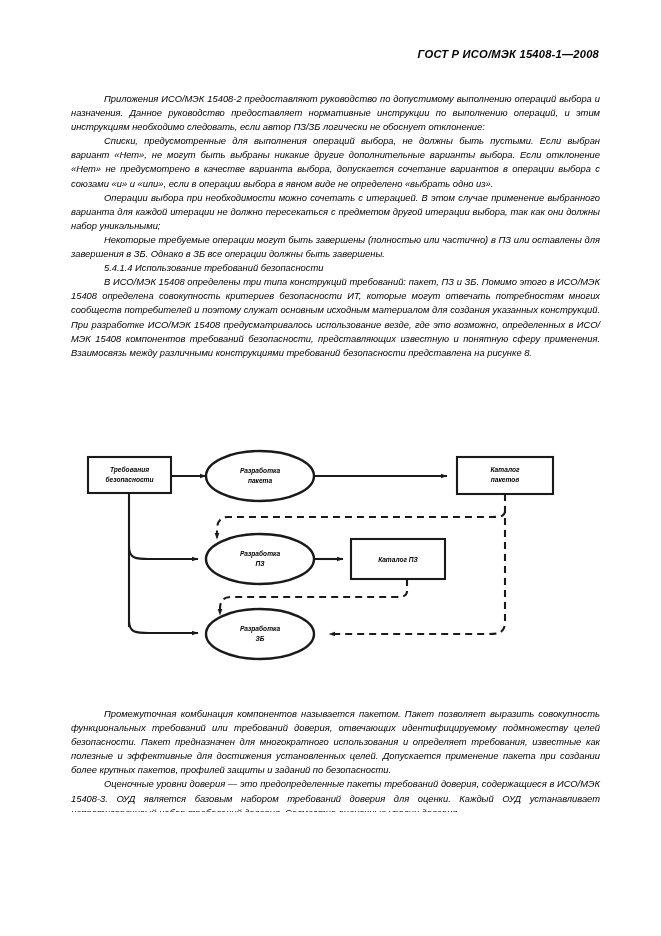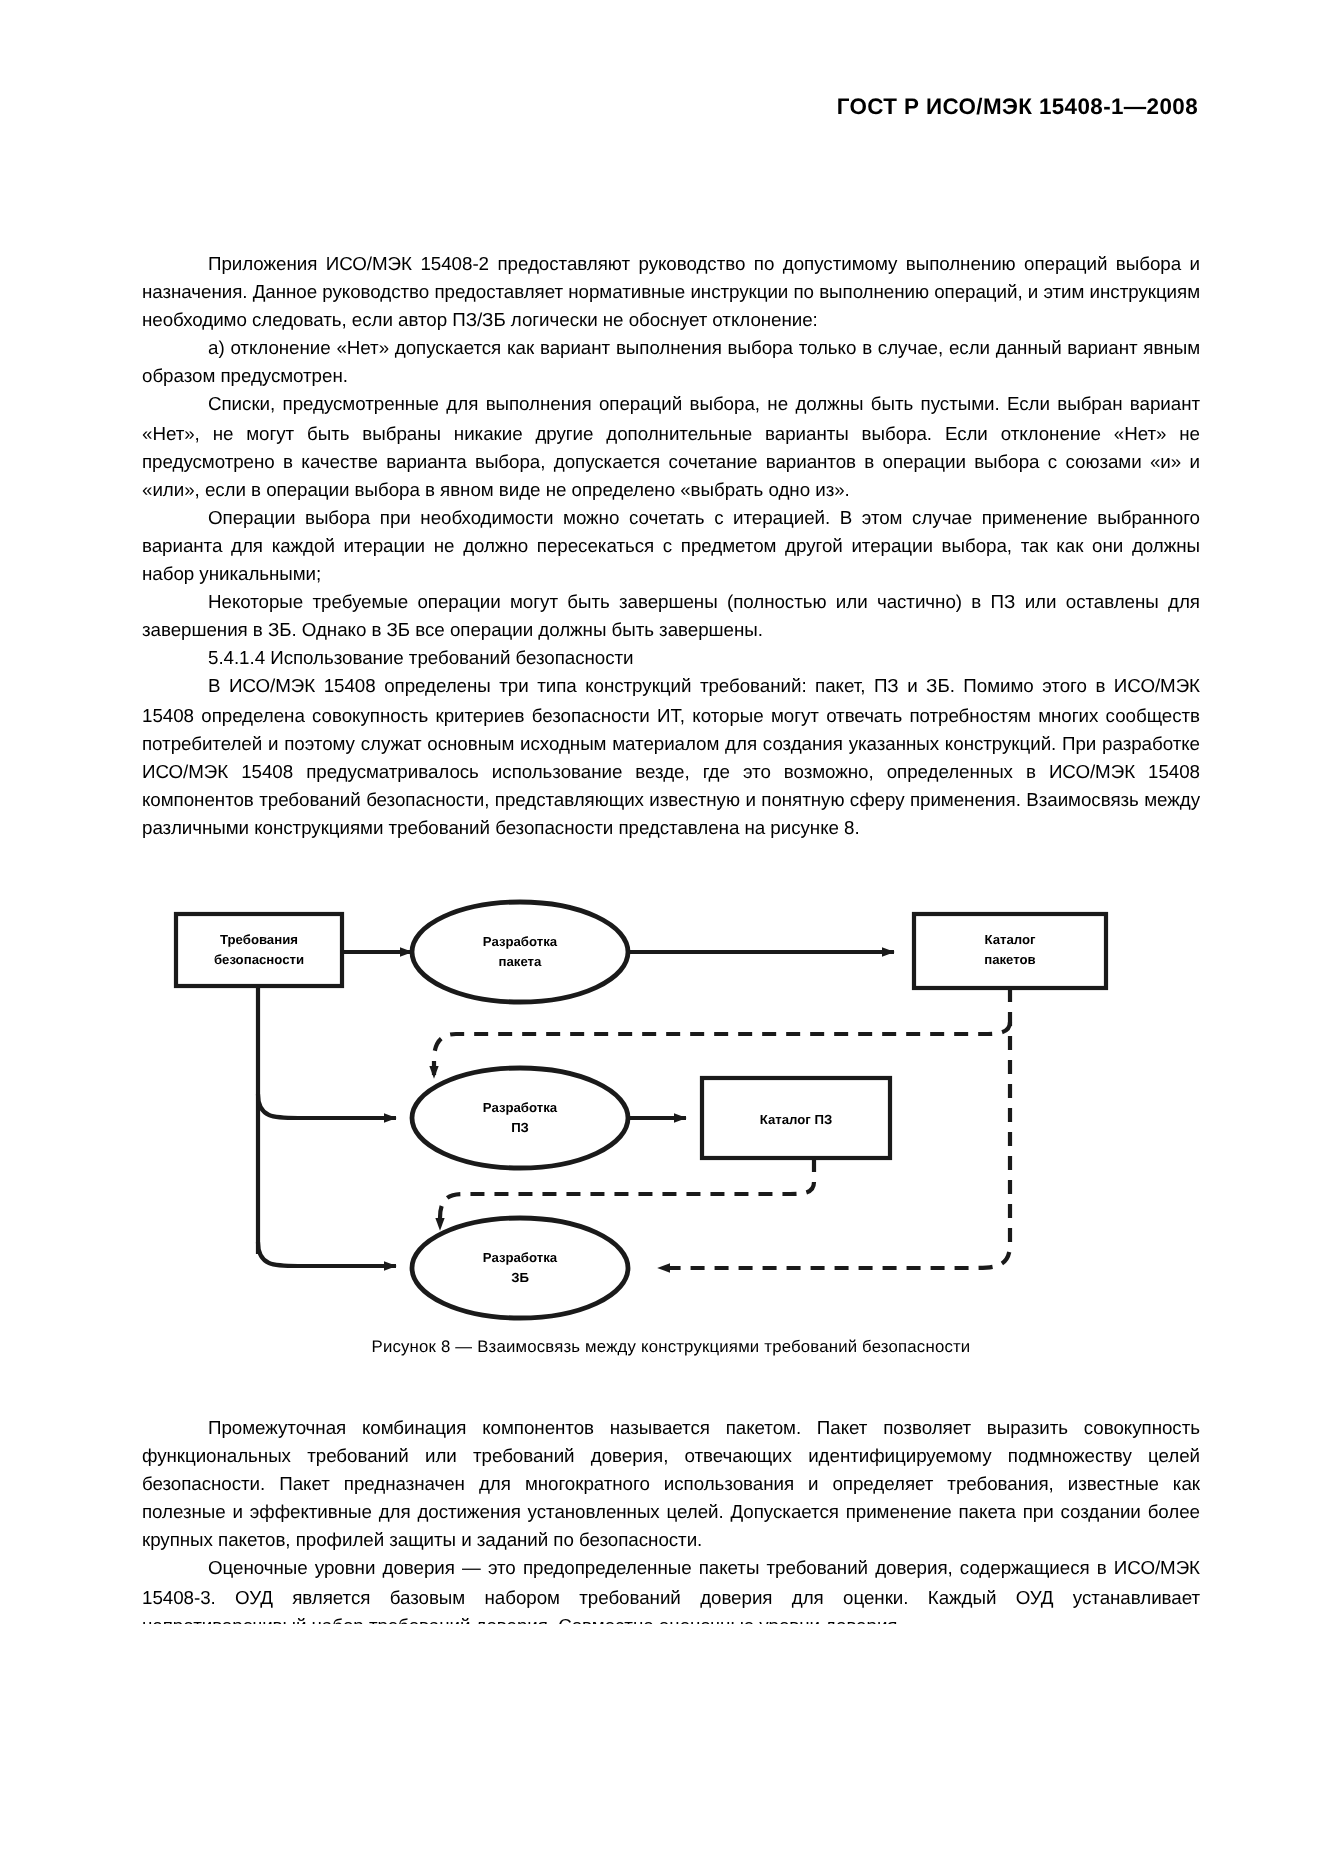--- a/index.html
+++ b/index.html
@@ -11,36 +11,36 @@
     font-family: "Liberation Sans", sans-serif;
     color: #000000;
   }
   .page {
     position: relative;
     width: 661px;
     height: 812px;
     background: #ffffff;
     overflow: hidden;
     box-sizing: border-box;
+    font-style: italic;
   }
   .header {
     position: absolute;
     top: 48px;
     right: 62px;
     font-size: 11.2px;
     font-weight: bold;
     letter-spacing: 0.2px;
     white-space: nowrap;
   }
   .content {
     position: absolute;
     top: 92px;
     left: 71px;
     width: 529px;
-    margin-top: 33px;
   }
   p.body-par {
     margin: 0;
     font-size: 9.4px;
     line-height: 14.1px;
     text-align: justify;
     text-indent: 33px;
     hyphens: none;
     letter-spacing: -0.02px;
   }
@@ -90,21 +90,20 @@
 </style>
 </head>
 <body>
 
 <div class="page">
 
   <div class="header">ГОСТ Р ИСО/МЭК 15408-1—2008</div>
 
   <div class="content">
     <p class="body-par">Приложения ИСО/МЭК 15408-2 предоставляют руководство по допустимому выполнению операций выбора и назначения. Данное руководство предоставляет нормативные инструкции по выполнению операций, и этим инструкциям необходимо следовать, если автор ПЗ/ЗБ логически не обоснует отклонение:</p>
-    <p class="body-par listitem">a)  отклонение «Нет» допускается как вариант выполнения выбора только в случае, если данный вариант явным образом предусмотрен.</p>
     <p class="body-par">Списки, предусмотренные для выполнения операций выбора, не должны быть пустыми. Если выбран вариант «Нет», не могут быть выбраны никакие другие дополнительные варианты выбора. Если отклонение «Нет» не предусмотрено в качестве варианта выбора, допускается сочетание вариантов в операции выбора с союзами «и» и «или», если в операции выбора в явном виде не определено «выбрать одно из».</p>
     <p class="body-par">Операции выбора при необходимости можно сочетать с итерацией. В этом случае применение выбранного варианта для каждой итерации не должно пересекаться с предметом другой итерации выбора, так как они должны набор уникальными;</p>
     <p class="body-par">Некоторые требуемые операции могут быть завершены (полностью или частично) в ПЗ или оставлены для завершения в ЗБ. Однако в ЗБ все операции должны быть завершены.</p>
     <p class="body-par heading">5.4.1.4  Использование требований безопасности</p>
     <p class="body-par">В ИСО/МЭК 15408 определены три типа конструкций требований: пакет, ПЗ и ЗБ. Помимо этого в ИСО/МЭК 15408 определена совокупность критериев безопасности ИТ, которые могут отвечать потребностям многих сообществ потребителей и поэтому служат основным исходным материалом для создания указанных конструкций. При разработке ИСО/МЭК 15408 предусматривалось использование везде, где это возможно, определенных в ИСО/МЭК 15408 компонентов требований безопасности, представляющих известную и понятную сферу применения. Взаимосвязь между различными конструкциями требований безопасности представлена на рисунке 8.</p>
   </div>
 
   <div class="figure-wrap">
     <svg class="diagram" width="529" height="215" viewBox="0 0 529 215">
       <defs>
@@ -170,21 +169,20 @@
 
         <g>
           <ellipse cx="189" cy="185" rx="54" ry="25" fill="#ffffff" stroke="#1a1a1a" stroke-width="2.4"></ellipse>
           <text class="nodelabel" x="189" y="182">Разработка</text>
           <text class="nodelabel" x="189" y="192">ЗБ</text>
         </g>
       </g>
     </svg>
   </div>
 
-  <div class="figure-caption">Рисунок 8 —  Взаимосвязь между конструкциями требований безопасности</div>
 
   <div class="content-lower">
     <p class="body-par">Промежуточная комбинация компонентов называется пакетом. Пакет позволяет выразить совокупность функциональных требований или требований доверия, отвечающих идентифицируемому подмножеству целей безопасности. Пакет предназначен для многократного использования и определяет требования, известные как полезные и эффективные для достижения установленных целей. Допускается применение пакета при создании более крупных пакетов, профилей защиты и заданий по безопасности.</p>
     <p class="body-par">Оценочные уровни доверия — это предопределенные пакеты требований доверия, содержащиеся в ИСО/МЭК 15408-3. ОУД является базовым набором требований доверия для оценки. Каждый ОУД устанавливает непротиворечивый набор требований доверия. Совместно оценочные уровни доверия</p>
   </div>
 
   <div class="page-number">18</div>
 
 </div>
 

